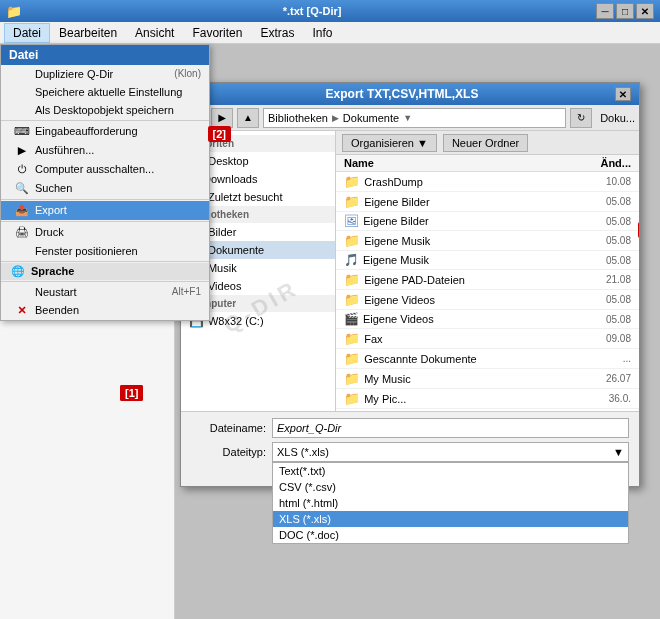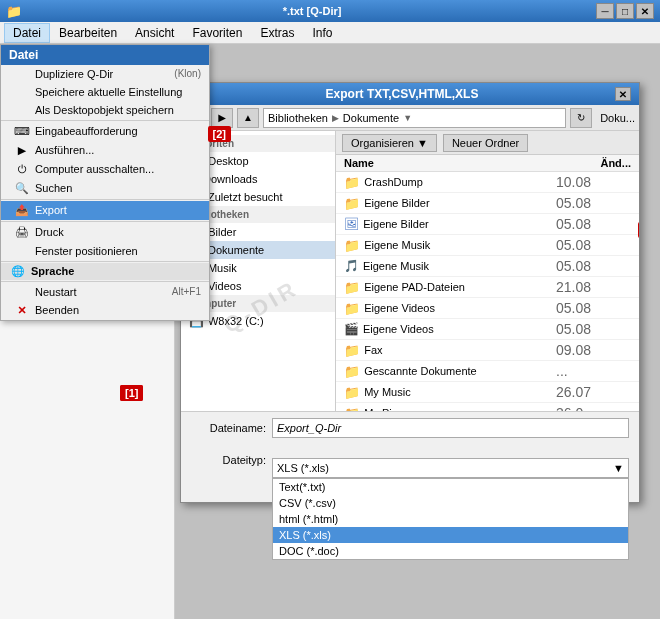--- a/index.html
+++ b/index.html
@@ -309,21 +309,21 @@
     .file-list-item {
       display: flex;
       align-items: center;
       padding: 2px 8px;
       gap: 4px;
       font-size: 11px;
       cursor: pointer;
       border-bottom: 1px solid #f0f0f0;
     }
     .file-list-item-name { flex: 1; }
-    .file-list-item-date { width: 75px; font-size: 14px; color: #666; }
+    .file-list-item-date { width: 75px; text-align: right; font-size: 10px; color: #666; }
     .folder-icon-yellow { color: #e8a020; font-size: 13px; }
     .file-icon-blue { color: #4070c0; font-size: 12px; }
 
     
     .dialog-bottom {
       border-top: 1px solid #ccc;
       padding: 6px 10px;
       background: #f0f0f0;
     }
     .dialog-row {
@@ -342,21 +342,20 @@
       height: 20px;
       border: 1px solid #aaa;
       background: white;
       padding: 0 4px;
       font-size: 11px;
       font-style: italic;
     }
     .dialog-select-box {
       flex: 1;
       position: relative;
-      margin-top: 16px;
     }
     .dialog-select-display {
       height: 20px;
       border: 1px solid #aaa;
       background: white;
       padding: 0 4px;
       font-size: 11px;
       display: flex;
       align-items: center;
       justify-content: space-between;

